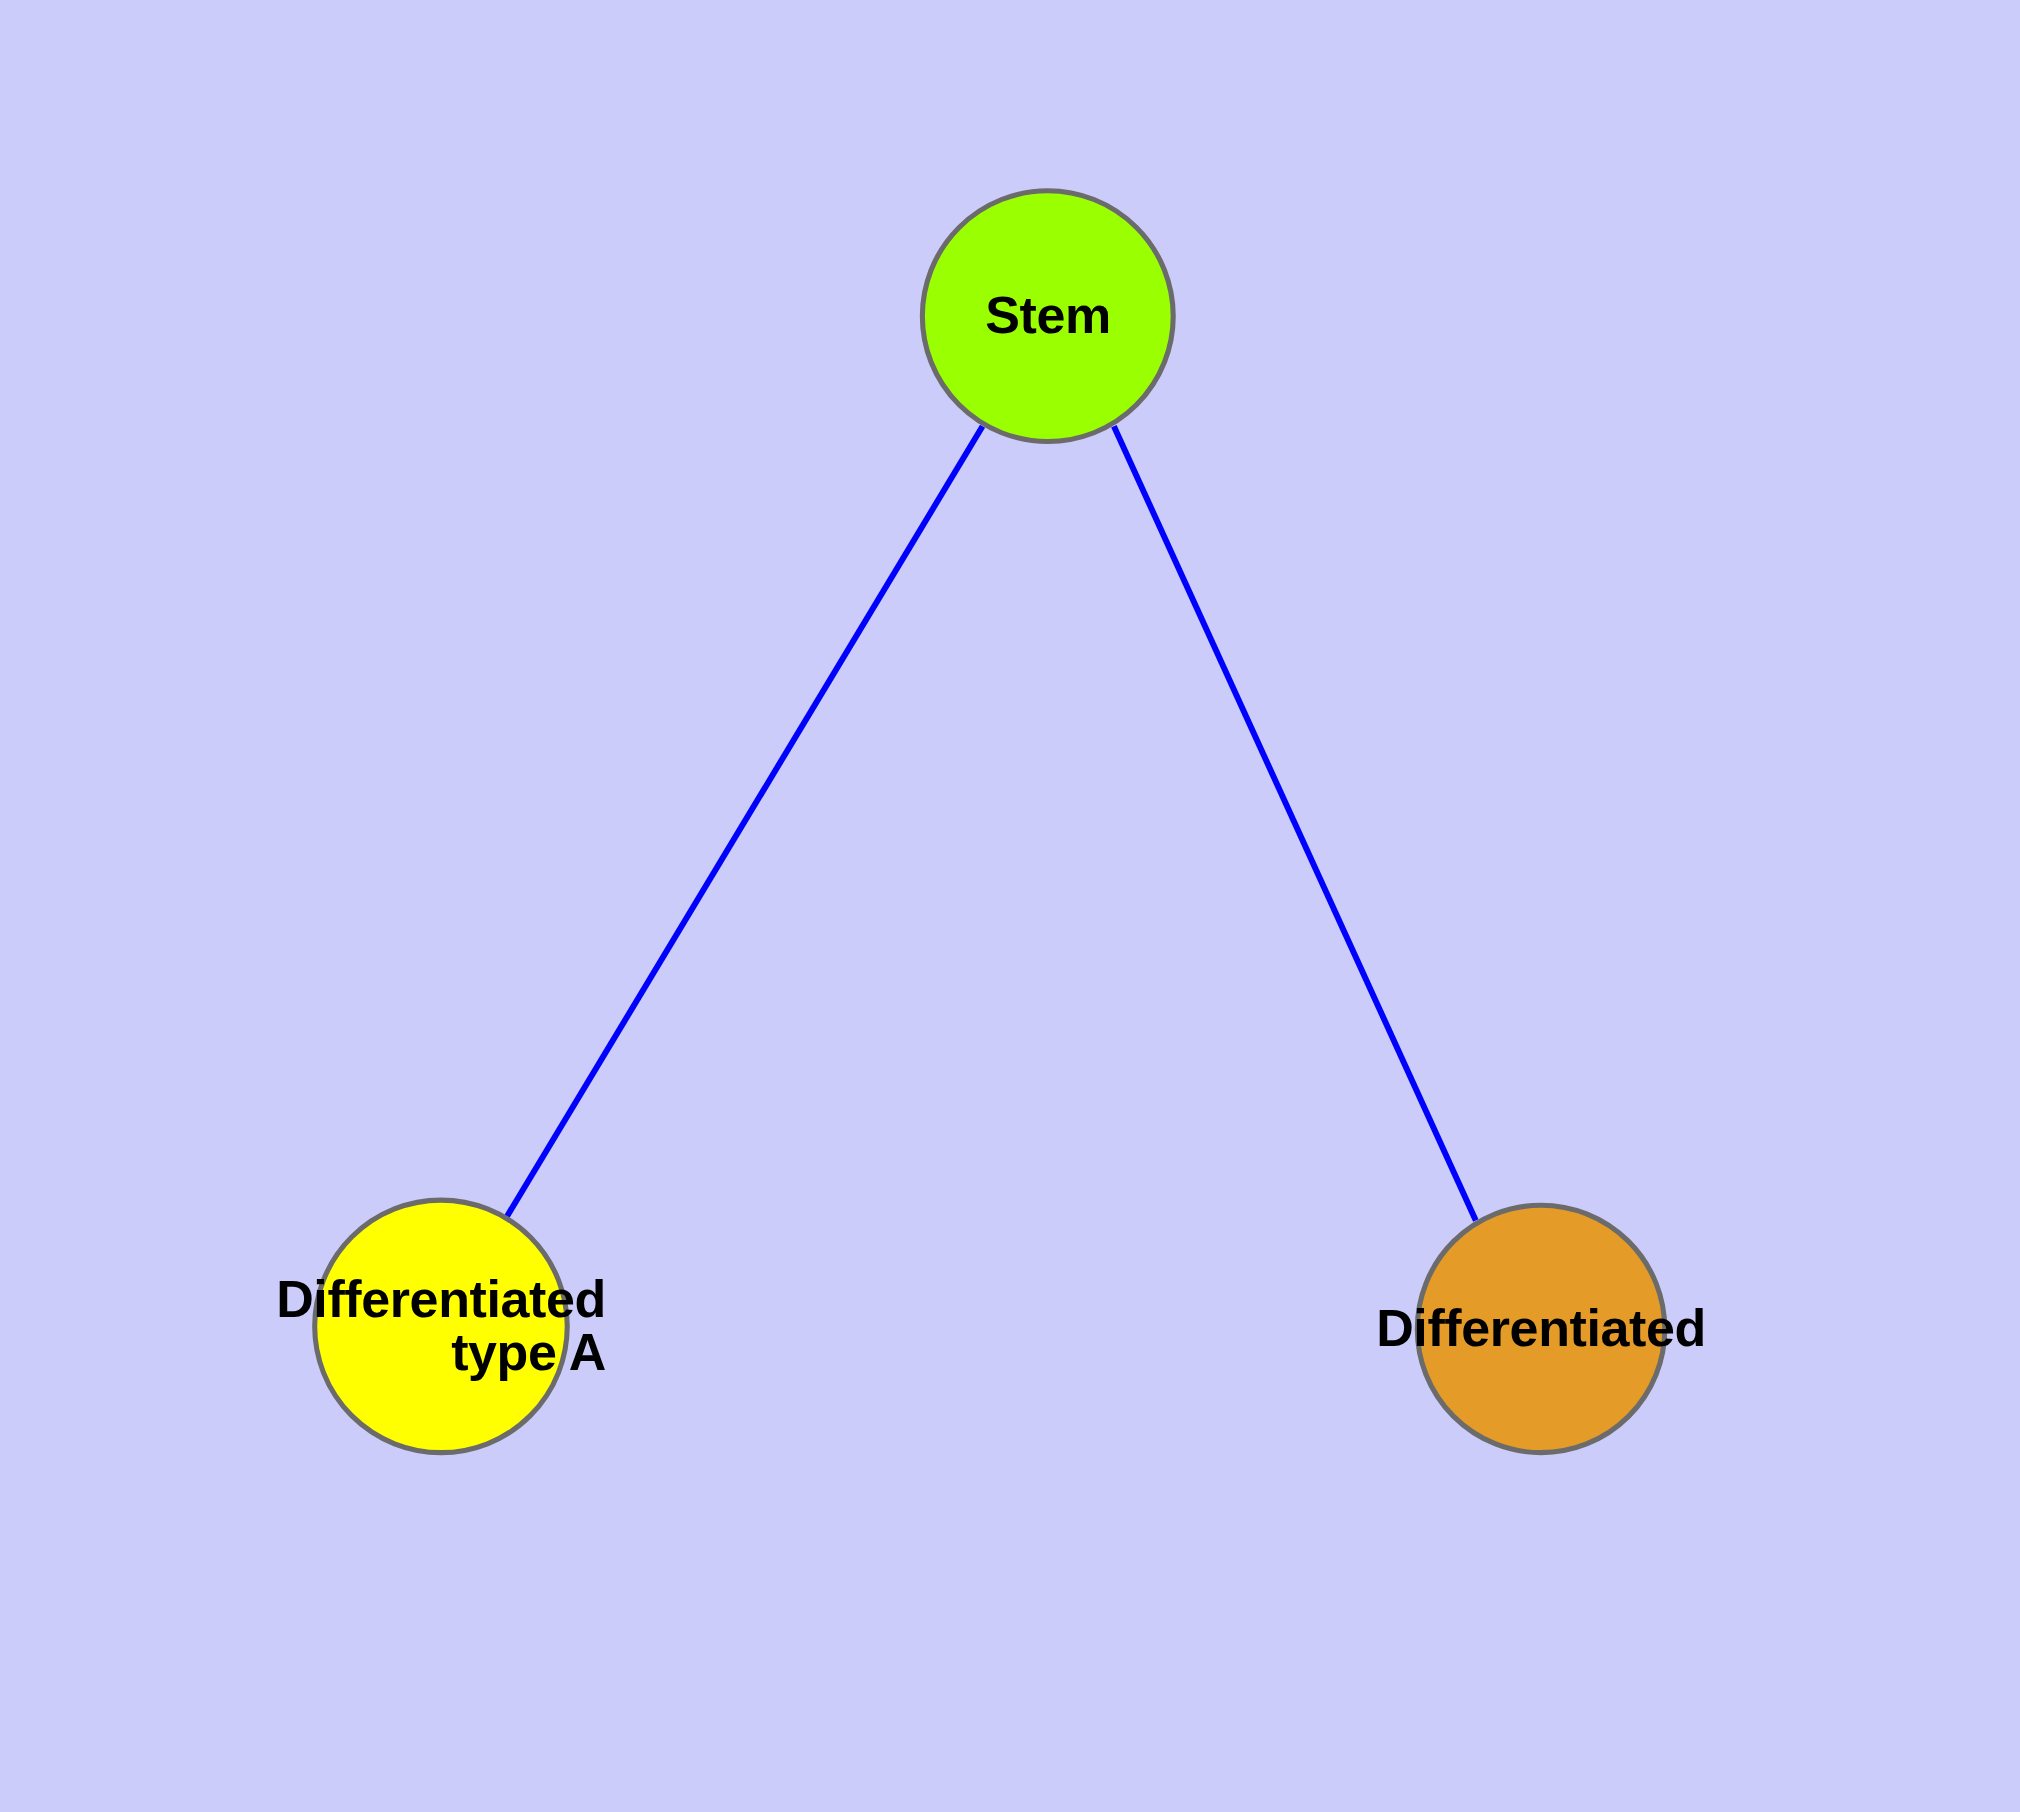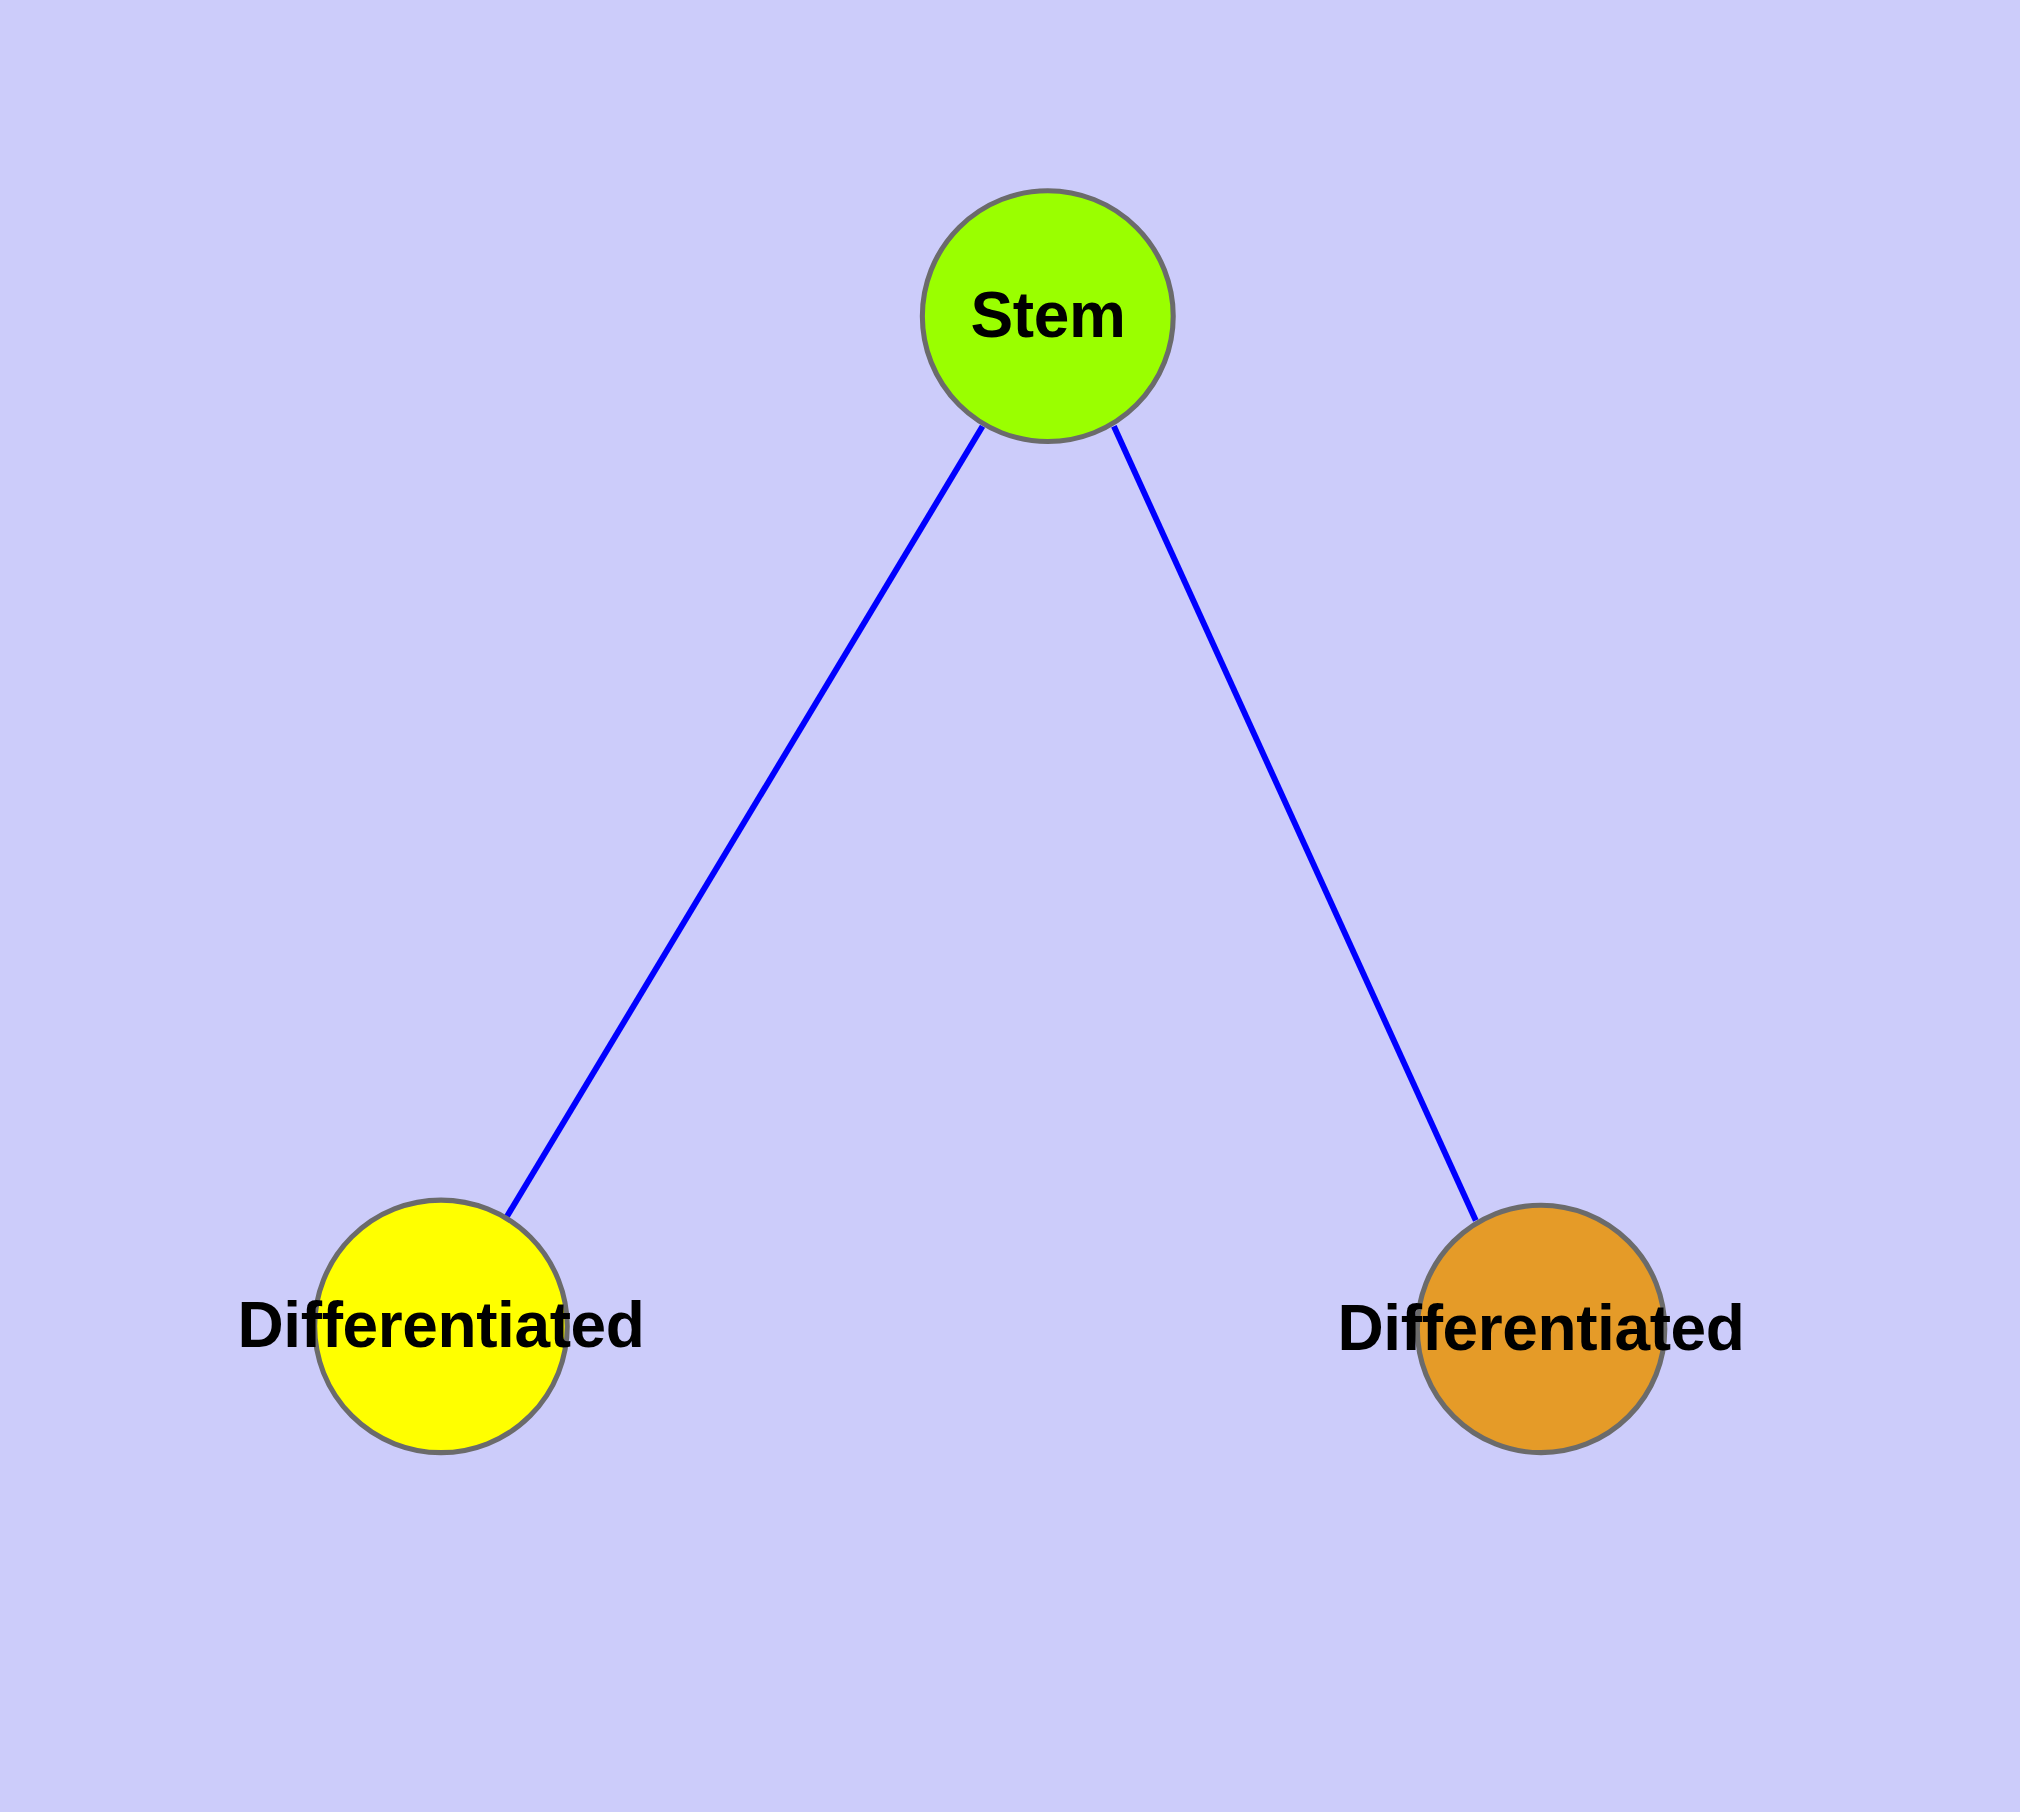--- a/index.html
+++ b/index.html
@@ -24,21 +24,21 @@
     inset: 0;
     width: 2021px;
     height: 1812px;
     display: block;
   }
   .node-label {
     position: absolute;
     text-align: right;
     font-family: "Liberation Sans", sans-serif;
     font-weight: bold;
-    font-size: 64px;
+    font-size: 52px;
     line-height: 1.02;
     color: #000000;
     white-space: nowrap;
     transform: translate(-50%, -50%);
     pointer-events: none;
     letter-spacing: -0.4px;
   }
 </style>
 </head>
 <body>
@@ -52,20 +52,21 @@
     </g>
     <g>
       <circle cx="520" cy="1565" r="149" fill="#ffff00" stroke="#6b6b6b" stroke-width="6"></circle>
       <circle cx="1818" cy="1568" r="146" fill="#e59b28" stroke="#6b6b6b" stroke-width="6"></circle>
       <circle cx="1236" cy="373" r="148" fill="#9aff00" stroke="#6b6b6b" stroke-width="6"></circle>
     </g>
   </svg>
 
   <div class="node-label" style="left: 441px; top: 1326px; color: rgb(0, 0, 0);">
     <div>Differentiated</div>
+    <div>type A</div>
   </div>
 
   <div class="node-label" style="left: 1541px; top: 1329px; color: rgb(0, 0, 0);">
     <div>Differentiated</div>
   </div>
 
   <div class="node-label" style="left: 1048px; top: 316px; color: rgb(0, 0, 0);">
     <div>Stem</div>
   </div>
 

